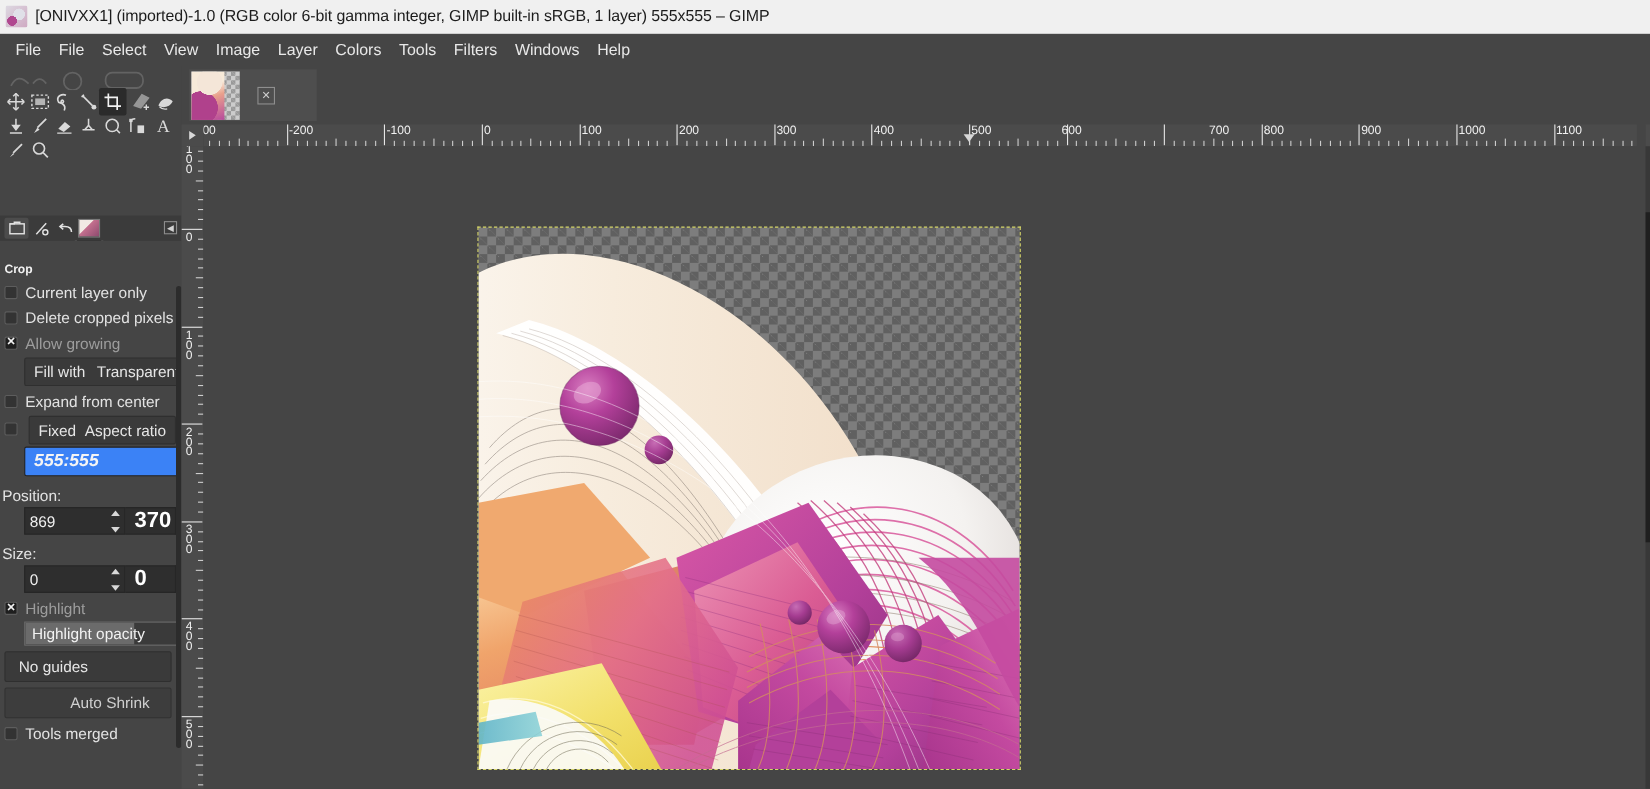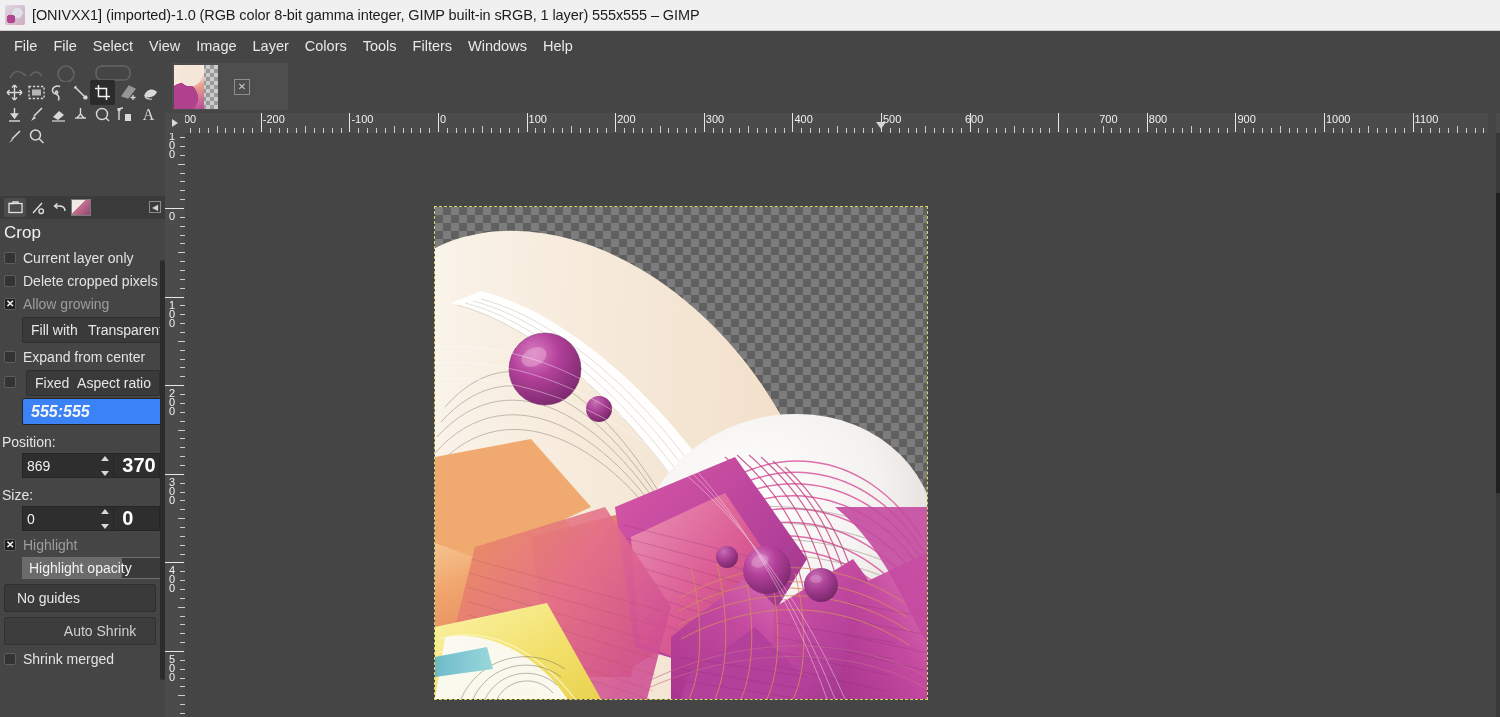--- a/index.html
+++ b/index.html
@@ -99,21 +99,21 @@
     border: 1px solid #7a7a7a;
   }
   #menu-arrow { position: absolute; right: 4px; top: 5px; width:12px;height:12px;
     border:1px solid #8d8d8d; display:flex;align-items:center;justify-content:center;
     font-size:8px;color:#d2d2d2; }
 
   #opt-body {
     position: absolute; left: 0; top: 159px; width: 160px; height: 498px;
     background: #454545; overflow: hidden;
   }
-  #opt-title { font-size: 17px; font-weight: normal; color: #f1f1f1; margin: 4px 0 3px 4px; }
+  #opt-title { font-size: 11px; font-weight: bold; color: #f1f1f1; margin: 20px 0 3px 4px; }
 
   .chk-row { display: flex; align-items: center; height: 23px; padding-left: 4px; }
   .chk {
     width: 12px; height: 12px; flex: none; margin-right: 7px;
     background: #333333; border: 1px solid #5d5d5d; border-radius: 2px;
     position: relative;
   }
   .chk.on { background: #1f1f1f; }
   .chk.on::after {
     content: "\2715"; position: absolute; left: 1px; top: -2px;
@@ -283,21 +283,21 @@
   #vscroll .thumb { position:absolute; left:0; top:60px; width:4px; height:300px; background:#1f1f1f; }
   #canvas-right-edge {
     position: absolute; right: 4px; top: 113px; width: 8px; height: 604px; background: #454545;
   }
 </style>
 </head>
 <body>
 
 <div id="titlebar">
   <div id="app-icon"></div>
-  <div id="title-text">[ONIVXX1] (imported)-1.0 (RGB color 8-bit gamma integer, GIMP built-in sRGB, 1 layer) 555x555 – GIMP</div>
+  <div id="title-text">[ONIVXX1] (imported)-1.0 (RGB color 6-bit gamma integer, GIMP built-in sRGB, 1 layer) 555x555 – GIMP</div>
 </div>
 
 <div id="menubar">
   <div class="menu-item">File</div>
   <div class="menu-item">File</div>
   <div class="menu-item">Select</div>
   <div class="menu-item">View</div>
   <div class="menu-item">Image</div>
   <div class="menu-item">Layer</div>
   <div class="menu-item">Colors</div>
@@ -543,21 +543,21 @@
     <div class="wide-combo">
       <span>No guides</span>
     </div>
 
     <div class="wide-btn">
       <span>Auto Shrink</span>
     </div>
 
     <div class="chk-row" style="margin-top:2px;">
       <div class="chk"></div>
-      <div class="chk-label">Shrink merged</div>
+      <div class="chk-label">Tools merged</div>
     </div>
   </div>
 
   <div id="dock-scroll"></div>
 </div>
 
 <div id="tabstrip">
   <div id="img-tab">
     <div id="img-thumb">
       <div class="art"></div>

